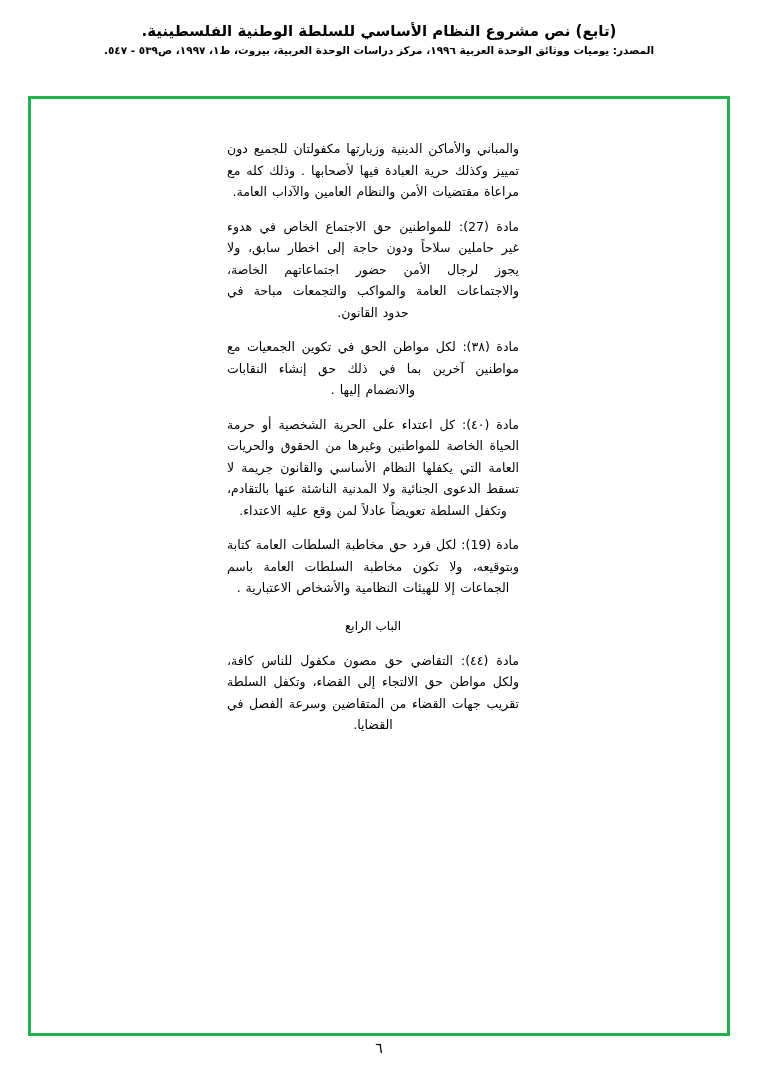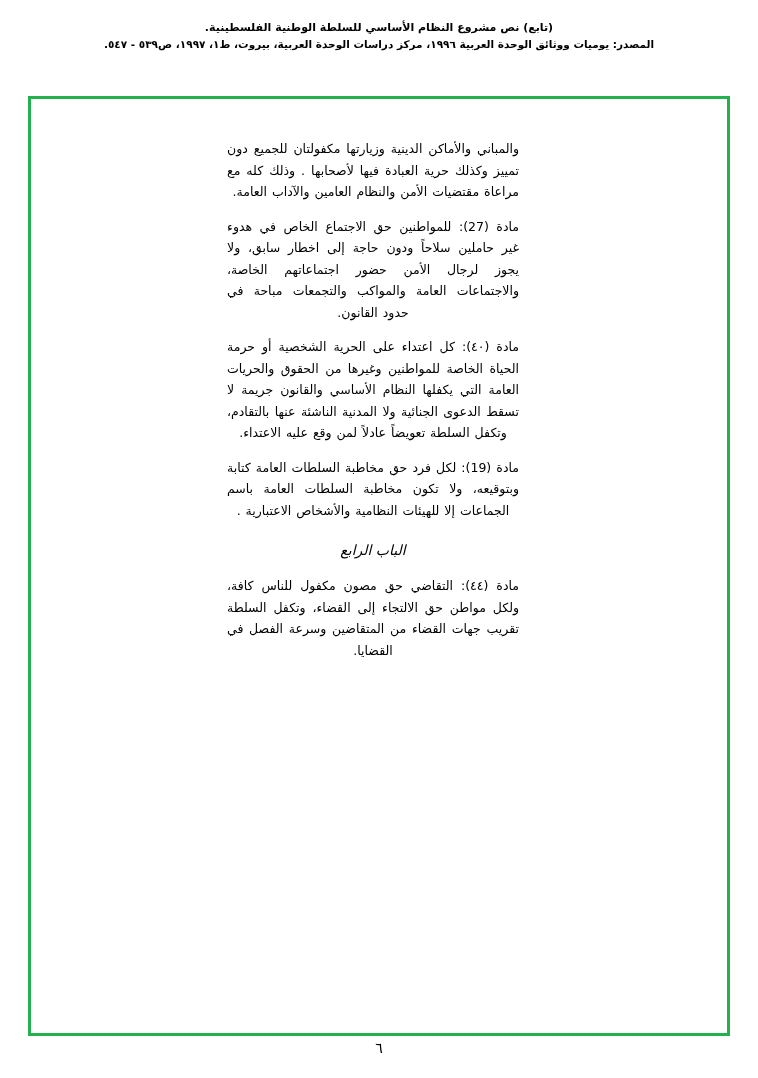--- a/index.html
+++ b/index.html
@@ -19,21 +19,21 @@
     width: 758px;
     height: 1078px;
     position: relative;
     box-sizing: border-box;
   }
   .doc-header {
     text-align: center;
     padding-top: 20px;
   }
   .doc-title {
-    font-size: 11px;
+    font-size: 15px;
     font-weight: bold;
     letter-spacing: 0px;
     line-height: 1.5;
   }
   .doc-source {
     font-size: 10.5px;
     font-weight: bold;
     line-height: 1.5;
   }
   .frame {
@@ -63,23 +63,22 @@
     word-spacing: 1px;
   }
   .para.first {
     text-align-last: right;
   }
   .heading-block {
     text-align: center;
     margin: 18px 0 14px 0;
   }
   .heading-line {
-    font-size: 14px;
+    font-size: 12px;
     line-height: 1.6;
-    font-style: italic;
   }
   .page-number {
     position: absolute;
     top: 1040px;
     left: 0;
     width: 758px;
     text-align: center;
     font-size: 14px;
   }
 </style>
@@ -92,20 +91,21 @@
     <div class="doc-title">(تابع) نص مشروع النظام الأساسي للسلطة الوطنية الفلسطينية.</div>
     <div class="doc-source">المصدر: يوميات ووثائق الوحدة العربية ١٩٩٦، مركز دراسات الوحدة العربية، بيروت، ط١، ١٩٩٧، ص٥٣٩ - ٥٤٧.</div>
   </div>
 
   <div class="frame"></div>
 
   <div class="content">
 
     <p class="para first">والمباني والأماكن الدينية وزيارتها مكفولتان للجميع دون تمييز وكذلك حرية العبادة فيها لأصحابها . وذلك كله مع مراعاة مقتضيات الأمن والنظام العامين والآداب العامة.</p>
     <p class="para">مادة (27): للمواطنين حق الاجتماع الخاص في هدوء غير حاملين سلاحاً ودون حاجة إلى اخطار سابق، ولا يجوز لرجال الأمن حضور اجتماعاتهم الخاصة، والاجتماعات العامة والمواكب والتجمعات مباحة في حدود القانون.</p>
+    <p class="para">مادة (٣٨): لكل مواطن الحق في تكوين الجمعيات مع مواطنين آخرين بما في ذلك حق إنشاء النقابات والانضمام إليها .</p>
     <p class="para">مادة (٤٠): كل اعتداء على الحرية الشخصية أو حرمة الحياة الخاصة للمواطنين وغيرها من الحقوق والحريات العامة التي يكفلها النظام الأساسي والقانون جريمة لا تسقط الدعوى الجنائية ولا المدنية الناشئة عنها بالتقادم، وتكفل السلطة تعويضاً عادلاً لمن وقع عليه الاعتداء.</p>
     <p class="para">مادة (19): لكل فرد حق مخاطبة السلطات العامة كتابة وبتوقيعه، ولا تكون مخاطبة السلطات العامة باسم الجماعات إلا للهيئات النظامية والأشخاص الاعتبارية .</p>
 
     <div class="heading-block">
       <div class="heading-line">الباب الرابع</div>
     </div>
 
     <p class="para">مادة (٤٤): التقاضي حق مصون مكفول للناس كافة، ولكل مواطن حق الالتجاء إلى القضاء، وتكفل السلطة تقريب جهات القضاء من المتقاضين وسرعة الفصل في القضايا.</p>
 
   </div>

